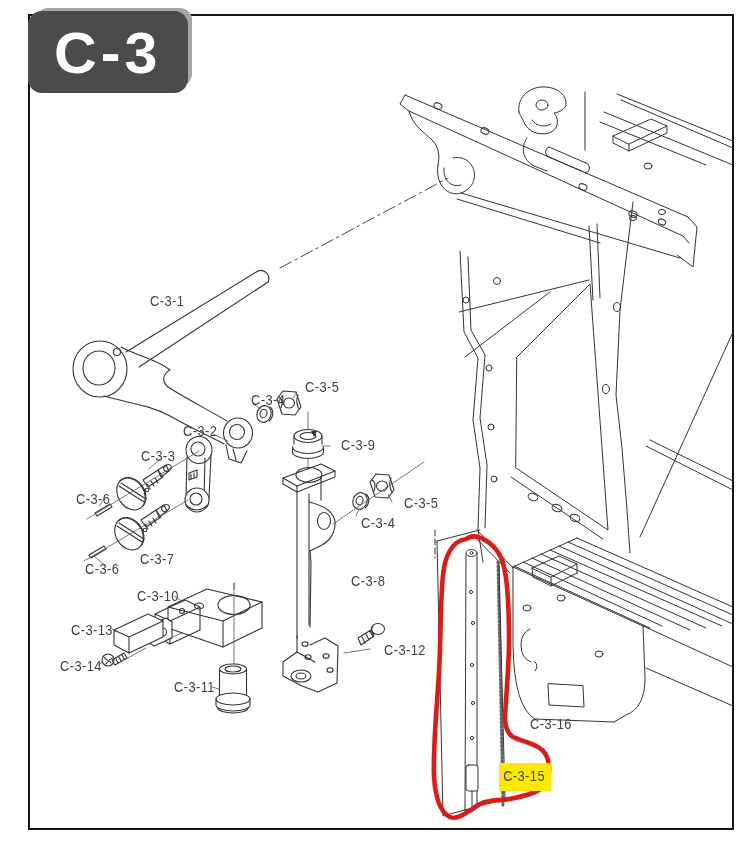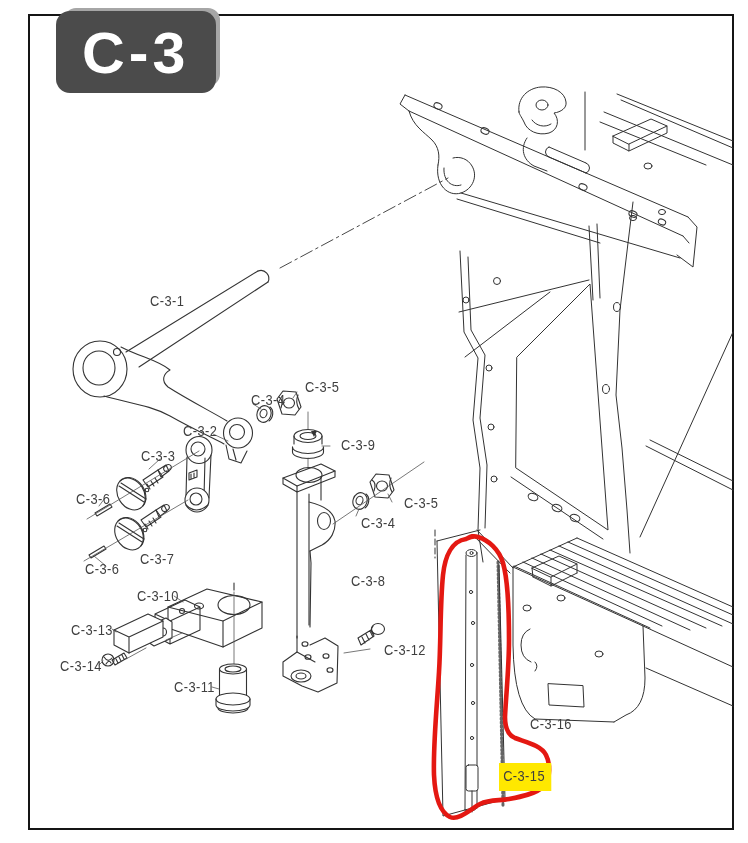--- a/index.html
+++ b/index.html
@@ -3,21 +3,21 @@
 <meta charset="utf-8">
 <style>
   html,body{margin:0;padding:0;background:#ffffff;}
   .canvas{position:relative;width:748px;height:843px;background:#fff;
           font-family:"Liberation Sans",sans-serif;overflow:hidden;}
   .page-border{position:absolute;left:28px;top:14px;width:706px;height:816px;
           border:2px solid #151515;box-sizing:border-box;}
   .badge{position:absolute;left:28px;top:11px;width:160px;height:82px;
           background:#4b4b4b;border-radius:14px;z-index:5;
           box-shadow:6px -5px 0 -2px #a6a6a6;
-          display:flex;align-items:center;justify-content:center;margin-left:28px;}
+          display:flex;align-items:center;justify-content:center;}
   .badge span{color:#fff;font-weight:bold;font-size:58px;letter-spacing:4px;
           transform:scaleX(1.02);display:inline-block;}
   svg.art{position:absolute;left:0;top:0;z-index:2;}
   .labels-layer{position:absolute;left:13px;top:0;width:748px;height:634px;z-index:6;text-align:right;}
   .plabel{position:absolute;display:inline-block;font-size:15.5px;color:#3f3f3f;
           white-space:nowrap;transform:scaleX(.83);transform-origin:0 0;
           letter-spacing:.5px;}
   .plabel.hl{background:var(--hl,#ffe800);padding:4px 8px 6px 5px;z-index:7;}
   .red-loop{stroke:var(--red,#e41812);}
 </style>

